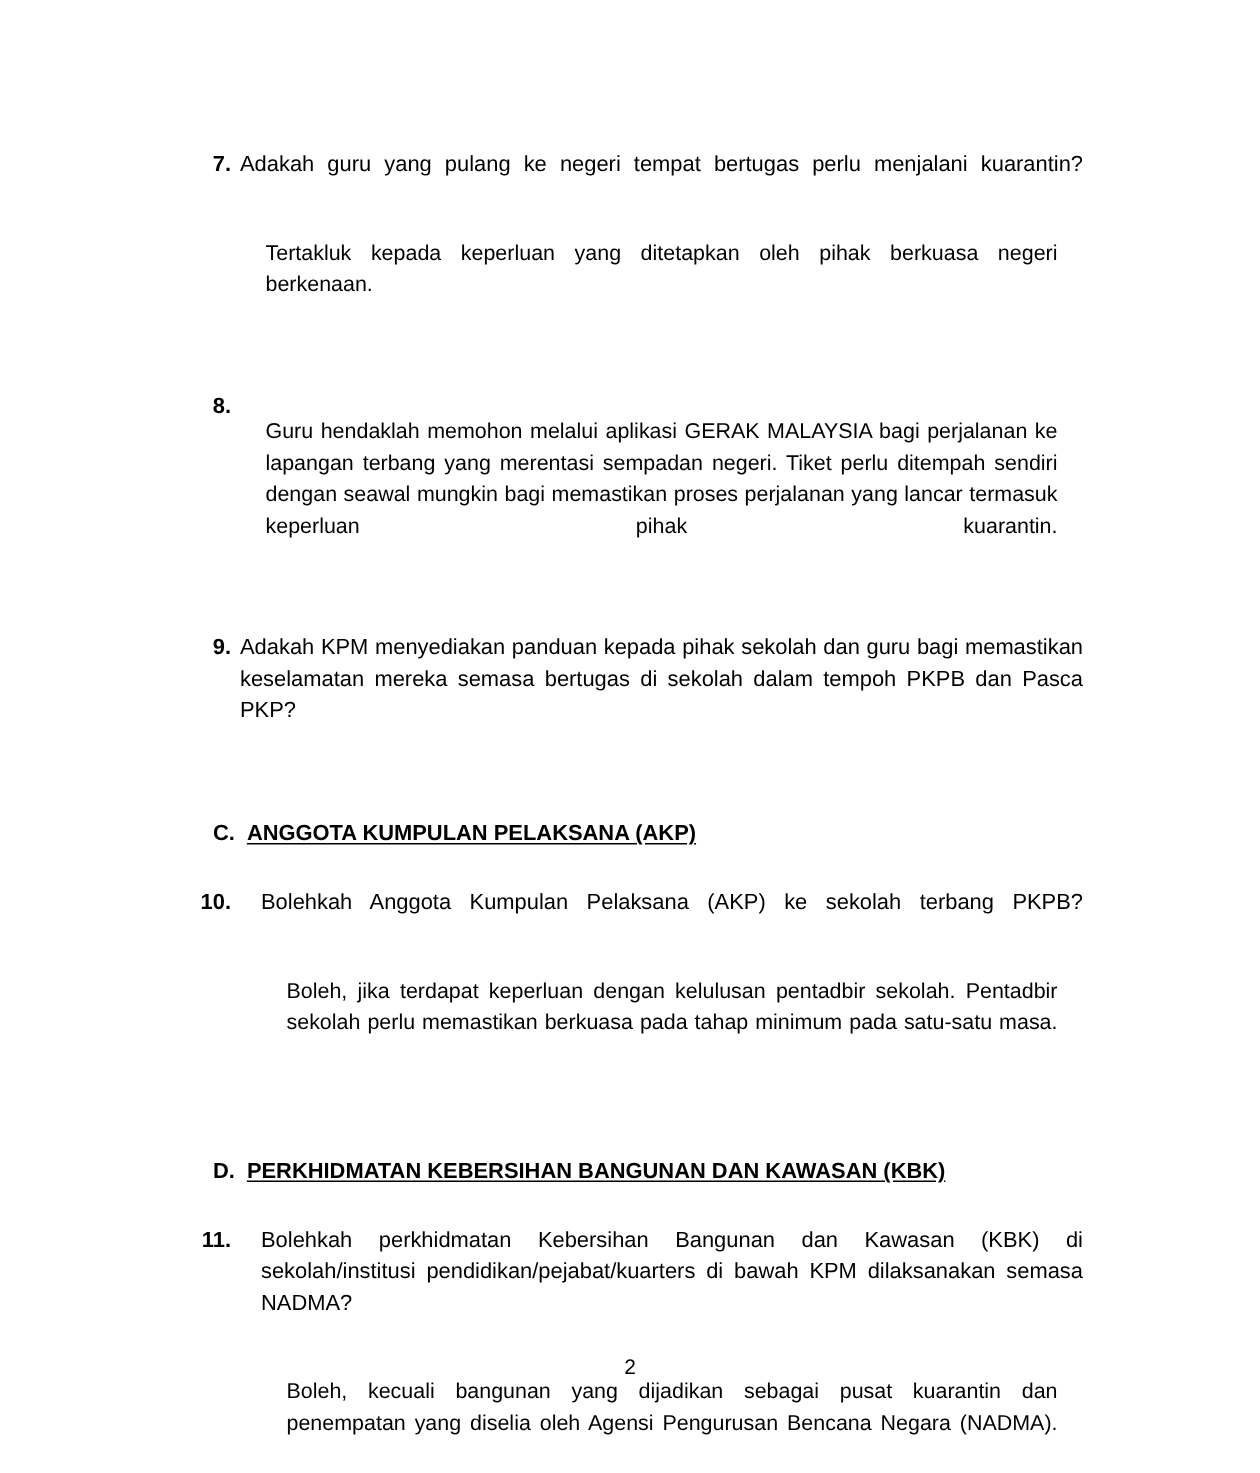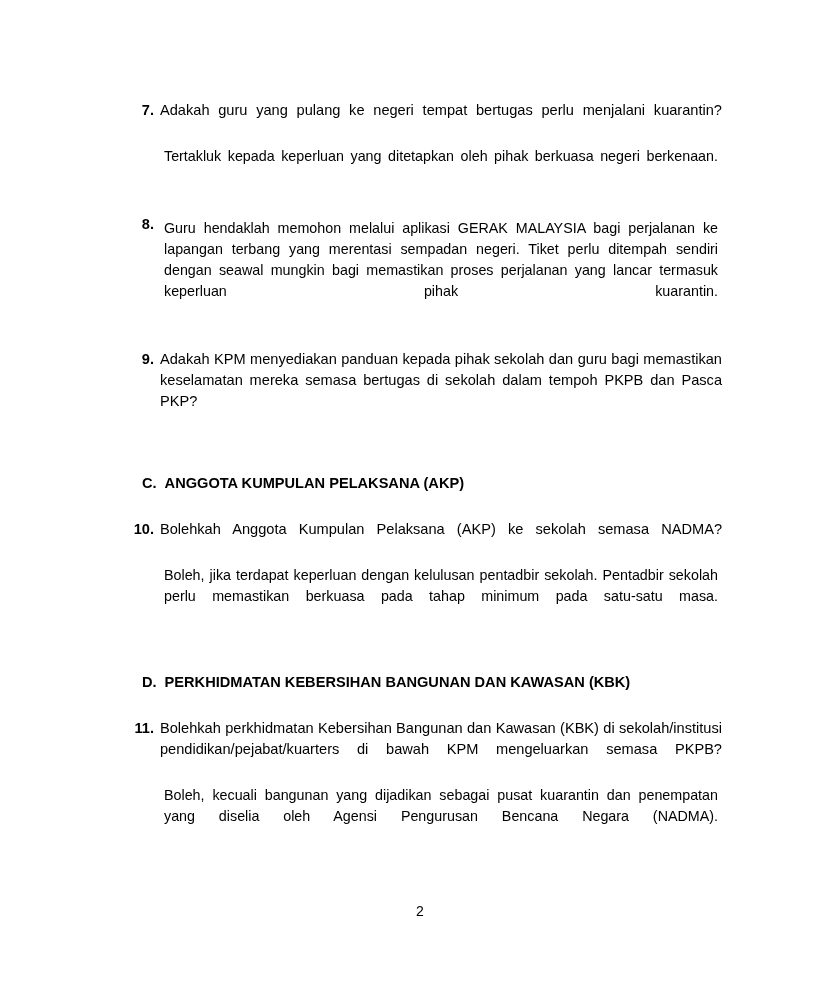--- a/index.html
+++ b/index.html
@@ -43,40 +43,40 @@
   }
   .q-num {
     flex: 0 0 auto;
     font-weight: bold;
     font-size: 14.6px;
     line-height: 21px;
     text-align: right;
     white-space: nowrap;
   }
   .q-num.w1 { width: 26px; padding-right: 6px; }   
-  .q-num.w2 { width: 26px; padding-right: 6px; }   
+  .q-num.w2 { width: 26px; padding-right: 20px; }   
 
   .q-body {
     flex: 1 1 auto;
   }
   .q-text {
     font-weight: normal;
     font-size: 14.6px;
     line-height: 21px;
     text-align: justify;
     text-justify: inter-word;
     margin: 0;
   }
   .a-text {
     font-weight: normal;
     font-size: 14.3px;
     line-height: 21px;
     text-align: justify;
     text-justify: inter-word;
-    margin: 4px;
+    margin: 17px;
   }
   
   .q-text::after, .a-text::after {
     content: "";
     display: inline-block;
     width: 100%;
   }
 
   
   .section-head {
@@ -90,20 +90,21 @@
     font-weight: bold;
     font-size: 14.6px;
     line-height: 20px;
     margin-right: 8px;
     white-space: nowrap;
   }
   .section-title {
     font-weight: bold;
     font-size: 14.6px;
     line-height: 20px;
+    text-decoration: underline;
     text-underline-offset: 2px;
   }
 
   
   .page-number {
     position: absolute;
     left: 0;
     top: 902px;
     width: 840px;
     text-align: center;
@@ -147,36 +148,36 @@
 
     <div class="section-head">
       <span class="section-letter">C.</span>
       <span class="section-title">ANGGOTA KUMPULAN PELAKSANA (AKP)</span>
     </div>
 
     <div class="qa">
       <div class="qa-row">
         <span class="q-num w2">10.</span>
         <div class="q-body">
-          <p class="q-text">Bolehkah Anggota Kumpulan Pelaksana (AKP) ke sekolah semasa NADMA?</p>
+          <p class="q-text">Bolehkah Anggota Kumpulan Pelaksana (AKP) ke sekolah terbang PKPB?</p>
           <p class="a-text">Boleh, jika terdapat keperluan dengan kelulusan pentadbir sekolah. Pentadbir sekolah perlu memastikan berkuasa pada tahap minimum pada satu-satu masa.</p>
         </div>
       </div>
     </div>
 
     <div class="section-head">
       <span class="section-letter">D.</span>
       <span class="section-title">PERKHIDMATAN KEBERSIHAN BANGUNAN DAN KAWASAN (KBK)</span>
     </div>
 
     <div class="qa">
       <div class="qa-row">
         <span class="q-num w2">11.</span>
         <div class="q-body">
-          <p class="q-text">Bolehkah perkhidmatan Kebersihan Bangunan dan Kawasan (KBK) di sekolah/institusi pendidikan/pejabat/kuarters di bawah KPM mengeluarkan semasa PKPB?</p>
+          <p class="q-text">Bolehkah perkhidmatan Kebersihan Bangunan dan Kawasan (KBK) di sekolah/institusi pendidikan/pejabat/kuarters di bawah KPM dilaksanakan semasa NADMA?</p>
           <p class="a-text">Boleh, kecuali bangunan yang dijadikan sebagai pusat kuarantin dan penempatan yang diselia oleh Agensi Pengurusan Bencana Negara (NADMA).</p>
         </div>
       </div>
     </div>
 
   </div>
 
   <div class="page-number">2</div>
 </div>
 

